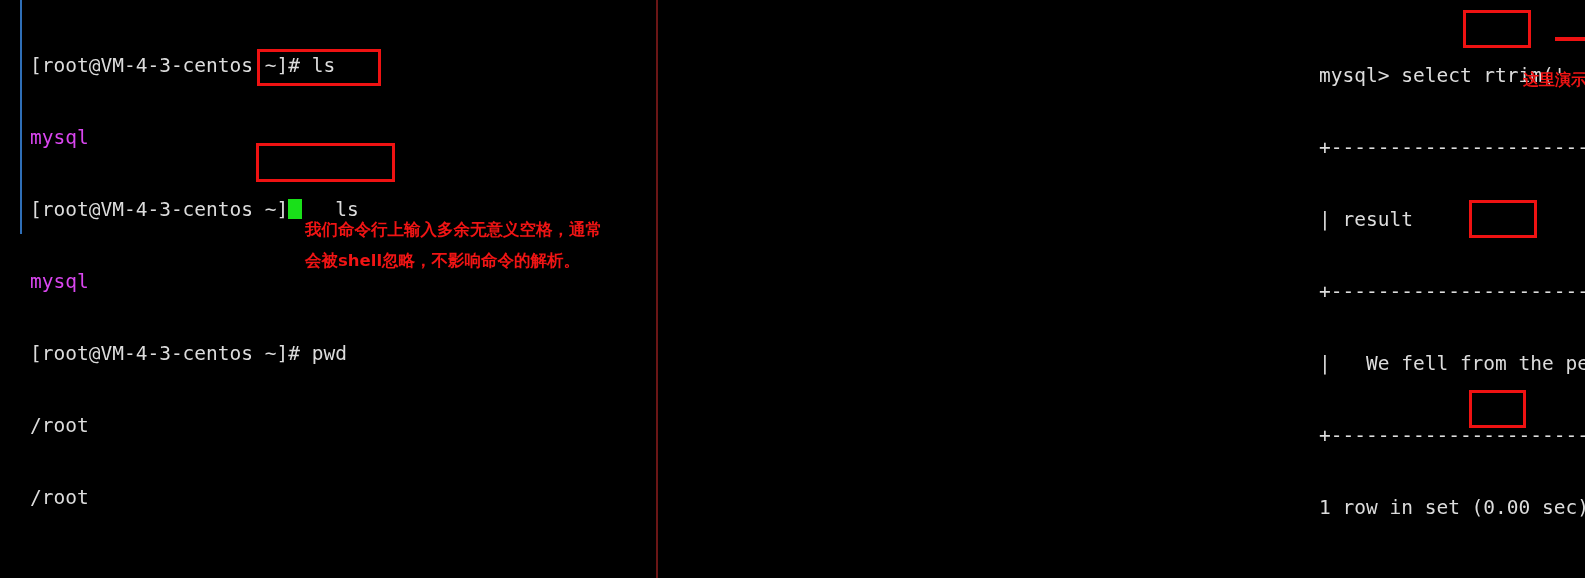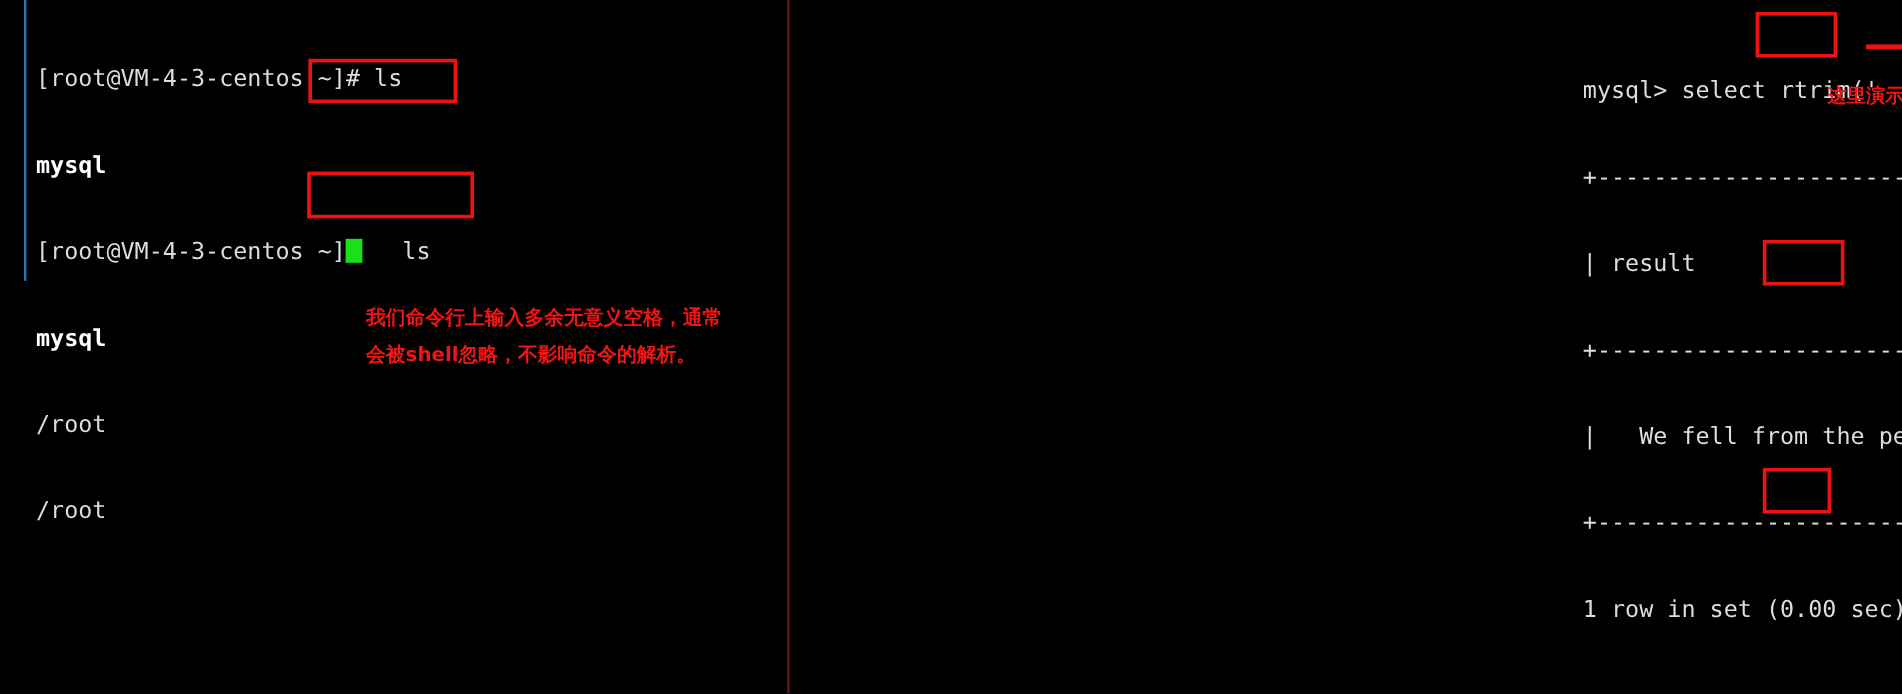--- a/index.html
+++ b/index.html
@@ -28,21 +28,21 @@
     white-space:pre;
     font-size:19.5px;
     line-height:24px;
     letter-spacing:0px;
     color:#dcdcdc;
   }
   #left-lines{left:30px;top:6px;}
   #right-lines{left:662px;top:16px;}
 
   .term .ln{display:block;height:24px;}
-  .term .blue{color:#ffffff;font-weight:bold;}
+  .term .blue{color:#d946ef;font-weight:normal;}
 
   
   .cursor-block{
     position:absolute;left:288px;top:199px;width:14px;height:20px;
     background:#19e019;
   }
 
   
   .redbox{
     position:absolute;border:3px solid #ef1212;box-sizing:border-box;
@@ -58,35 +58,36 @@
     position:absolute;background:#ef1212;height:4px;
   }
   #underline-str{left:898px;top:37px;width:278px;}
 
   
   .cn-note{
     position:absolute;white-space:pre;color:#f01414;
     font-family:"DejaVu Sans","Liberation Sans",sans-serif;
     font-weight:bold;font-size:16.5px;line-height:31px;
   }
-  #note-left{left:305px;top:214px;margin-top:35px;}
+  #note-left{left:305px;top:214px;}
   #note-right{left:866px;top:64px;font-size:16px;}
 </style>
 </head>
 <body>
 
 <div class="panel" id="left-panel">
 
   <div class="vrule-blue"></div>
 
   <div class="term" id="left-lines">
     <span class="ln">[root@VM-4-3-centos ~]# ls</span>
     <span class="ln blue">mysql</span>
     <span class="ln">[root@VM-4-3-centos ~]#   ls</span>
     <span class="ln blue">mysql</span>
+    <span class="ln">[root@VM-4-3-centos ~]# pwd</span>
     <span class="ln">/root</span>
     <span class="ln">/root</span>
     
   </div>
 
   <div class="cursor-block"></div>
 
   <div class="redbox" id="box-ls"></div>
   <div class="redbox" id="box-pwd"></div>
 

